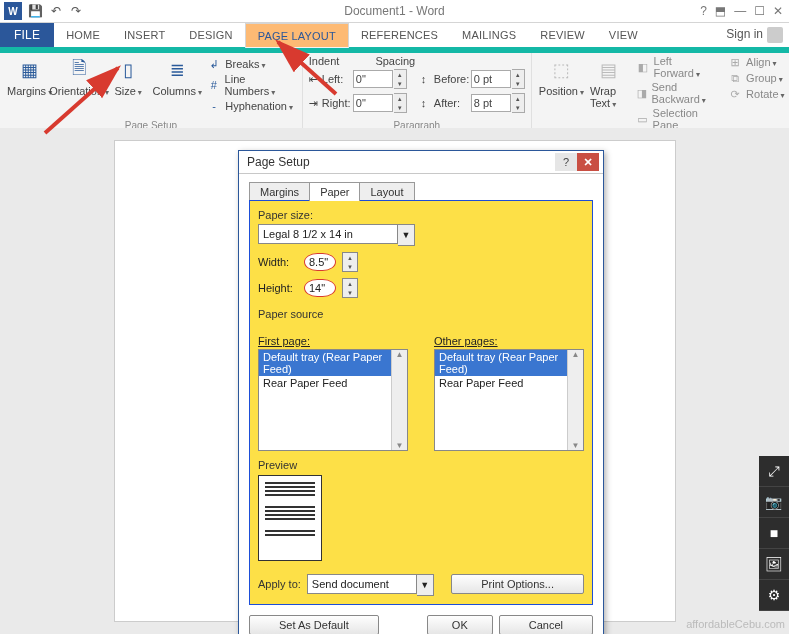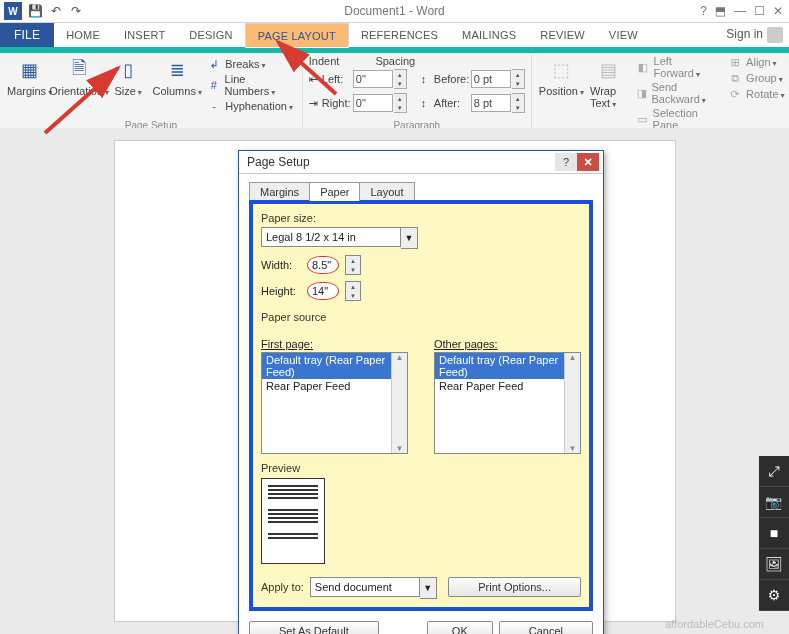--- a/index.html
+++ b/index.html
@@ -41,21 +41,21 @@
 .dlg-title{background:#fff;border-bottom:1px solid #c8c8c8;display:flex;align-items:center;height:22px;padding:0 4px}
 .dlg-title .txt{font-size:12px;color:#333;padding-left:4px}
 .dlg-title .btns{margin-left:auto;display:flex}
 .dlg-title .btns span{width:22px;height:18px;display:flex;align-items:center;justify-content:center;font-size:11px}
 .dlg-title .help{background:#e6e6e6;color:#444}
 .dlg-title .close{background:#c94f43;color:#fff;font-weight:bold}
 .dlg-body{padding:8px 10px 10px 10px}
 .dlg-tabs{display:flex;font-size:11px}
 .dlg-tab{padding:3px 10px;border:1px solid #999;border-bottom:none;background:#eee;margin-right:-1px;color:#333}
 .dlg-tab.active{background:#fff;position:relative;z-index:2}
-.dlg-frame{border:4px solid #1d4ed8;padding:8px;margin-top:-1px;position:relative;background:#fef9c3}
+.dlg-frame{border:1px solid #1d4ed8;padding:8px;margin-top:-1px;position:relative;background:#fde047}
 .lbl{color:#333}
 .combo{display:flex;margin-top:3px}
 .combo .val{border:1px solid #888;height:18px;width:130px;padding:0 4px;display:flex;align-items:center;background:#fff;font-size:11px}
 .combo .arrow{width:16px;height:20px;border:1px solid #888;border-left:none;background:#eee;display:flex;align-items:center;justify-content:center;font-size:9px}
 .dim-row{display:flex;align-items:center;gap:6px;margin-top:6px}
 .dim-row .dl{width:40px}
 .dim-row .oval{border:1.5px solid #d83a2f;border-radius:50%/60%;padding:0 4px;height:16px;display:flex;align-items:center;min-width:22px;background:#fff;font-size:11px}
 .dim-row .spin-s{width:14px;height:18px;border:1px solid #888;background:#eee;display:flex;flex-direction:column}
 .dim-row .spin-s div{flex:1;font-size:6px;display:flex;align-items:center;justify-content:center;color:#555}
 .src-cols{display:flex;gap:26px;margin-top:15px}
@@ -74,21 +74,21 @@
 .apply-row .po{margin-left:auto}
 .btn{border:1px solid #888;background:linear-gradient(#fefefe,#e6e6e6);padding:3px 29px;font-size:11px;color:#333;border-radius:2px}
 .dlg-footer{display:flex;gap:6px;margin-top:10px}
 .dlg-footer .spacer{flex:1}
 
 .arrow-red{position:absolute;pointer-events:none}
 .arrow-red svg{display:block}
 
 .side-toolbar{position:absolute;right:0;top:456px;display:flex;flex-direction:column}
 .side-toolbar .sq{width:30px;height:30px;background:#2d2d2d;color:#fff;display:flex;align-items:center;justify-content:center;font-size:14px;border-bottom:1px solid #444}
-.watermark{position:absolute;right:25px;bottom:4px;color:#bbb;font-size:11px}
+.watermark{position:absolute;right:4px;bottom:4px;color:#bbb;font-size:11px}
 </style>
 </head>
 <body>
 
 <div class="titlebar">
   <div class="w-icon">W</div>
   <div class="qat">
     <span>💾</span>
     <span>↶</span>
     <span>↷</span>

